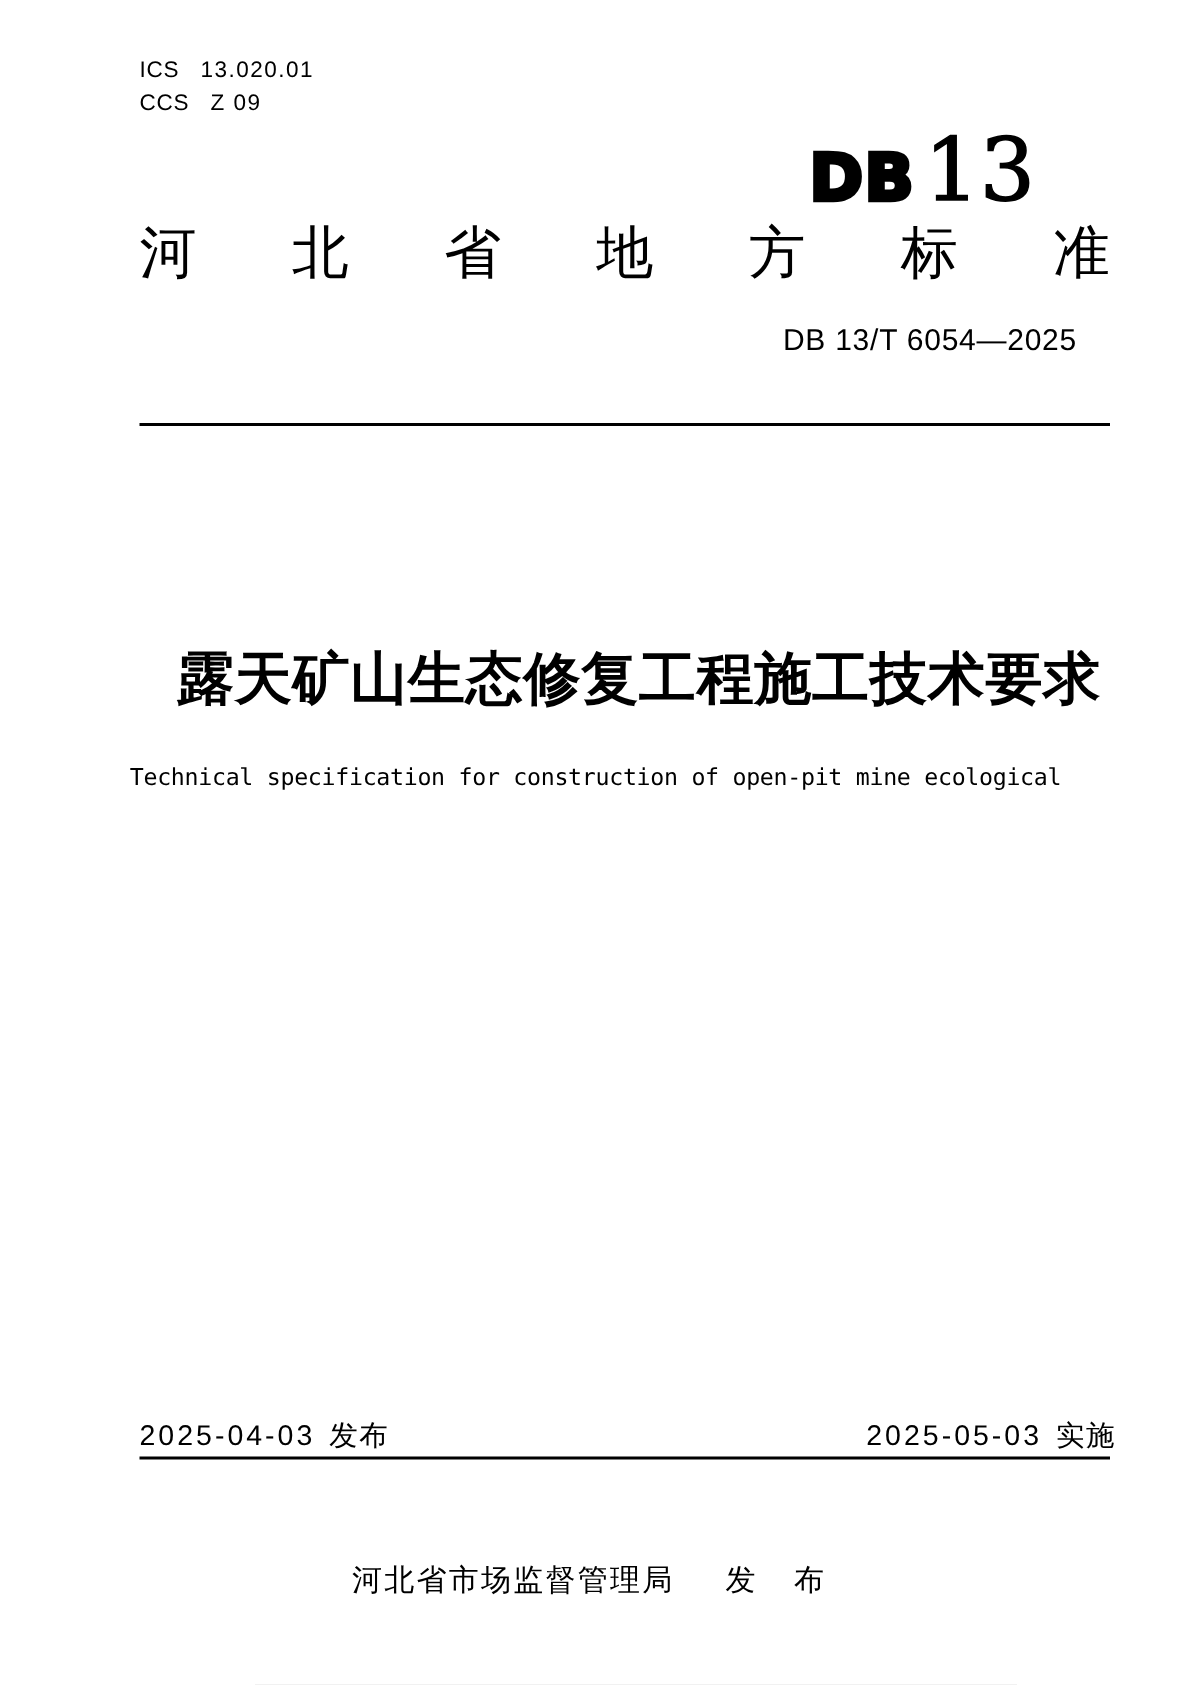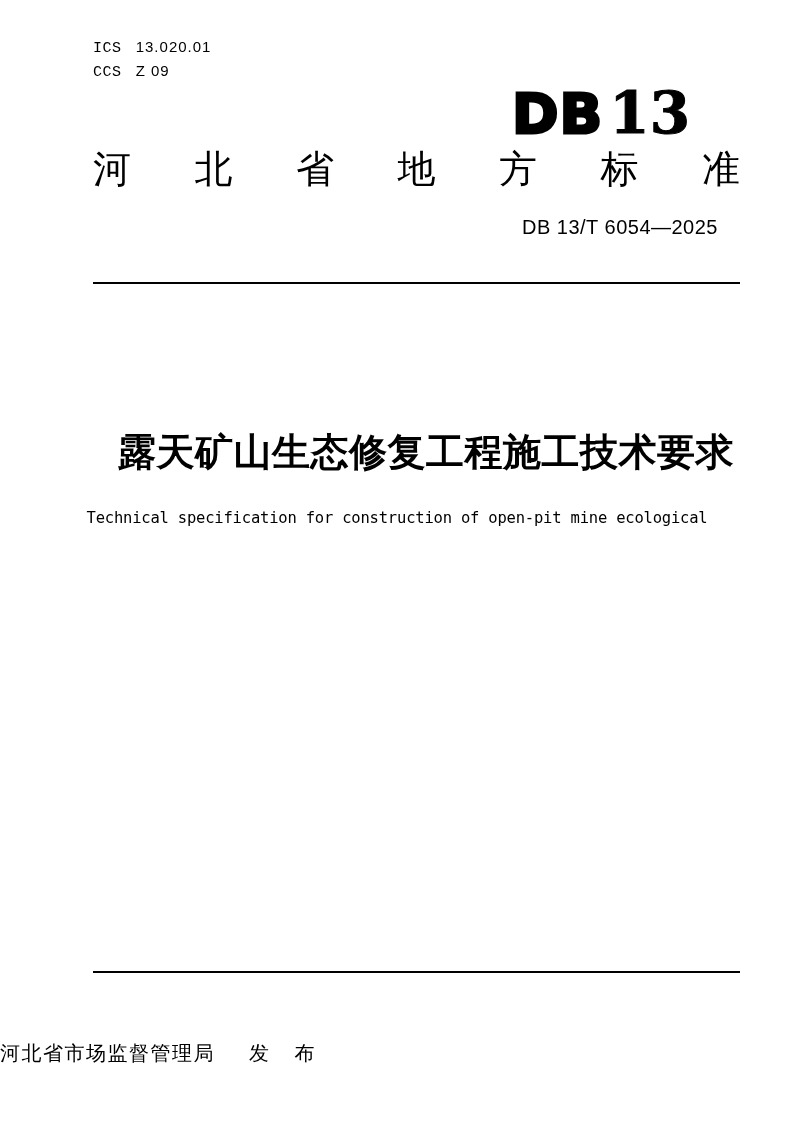--- a/index.html
+++ b/index.html
@@ -17,47 +17,47 @@
   
   .codes {
     position: absolute;
     left: 93px;
     top: 36px;
     font-size: 15px;
     line-height: 22px;
   }
   .codes .row { white-space: nowrap; }
   .codes .lbl {
-    font-family: Liberation Mono, monospace;
+    font-family: Liberation Sans, sans-serif;
     letter-spacing: 0.5px;
   }
   .codes .val {
     font-family: Liberation Sans, sans-serif;
     margin-left: 10px;
     letter-spacing: 1px;
   }
 
   
   .logo {
     position: absolute;
     top: 84px;
     right: 104px;
     line-height: 1;
     white-space: nowrap;
   }
   .logo .db {
     font-family: "DejaVu Sans", sans-serif;
     font-weight: bold;
-    font-size: 56px;
+    font-size: 43px;
     -webkit-text-stroke: 3px #000;
     letter-spacing: 1px;
   }
   .logo .n13 {
     font-family: "DejaVu Serif", serif;
-    font-weight: bold;
+    font-weight: normal;
     font-size: 58px;
     -webkit-text-stroke: 1px #000;
     margin-left: 6px;
   }
 
   
   .std-name {
     position: absolute;
     left: 93px;
     top: 148px;
@@ -125,20 +125,21 @@
   .dates .date { letter-spacing: 2px; }
   .dates .dlabel { margin-left: 4px; letter-spacing: 1px; }
   .dates .side { white-space: nowrap; }
 
   
   .publisher {
     position: absolute;
     left: 0;
     top: 1040px;
     width: 100%;
+    text-align: center;
     font-size: 20px;
     letter-spacing: 1.5px;
     white-space: nowrap;
   }
   .publisher .gap { display: inline-block; width: 34px; }
   .publisher .pub-label { letter-spacing: 10px; }
 </style>
 </head>
 <body>
 
@@ -172,20 +173,30 @@
   <div class="doc-number">DB 13/T 6054—2025</div>
 
   <div class="rule rule-top"></div>
 
   <div class="title-zh">露天矿山生态修复工程施工技术要求</div>
 
   <div class="title-en">
     <div>Technical specification for construction of open-pit mine ecological</div>
   </div>
 
+  <div class="dates">
+    <div class="side">
+      <span class="date">2025-04-03</span>
+      <span class="dlabel">发布</span>
+    </div>
+    <div class="side">
+      <span class="date">2025-05-03</span>
+      <span class="dlabel">实施</span>
+    </div>
+  </div>
 
   <div class="rule rule-bottom"></div>
 
   <div class="publisher">
     <span>河北省市场监督管理局</span><span class="gap"></span><span class="pub-label">发 布</span>
   </div>
 
 </div>
 
 </body></html>

